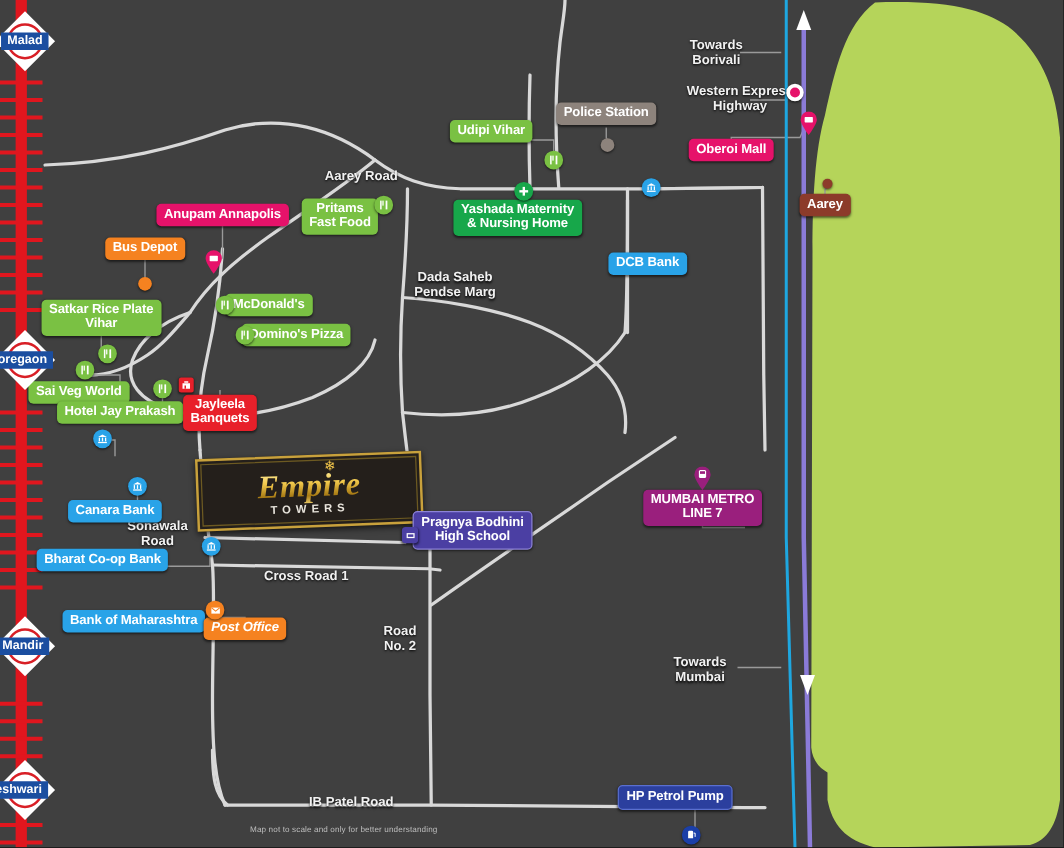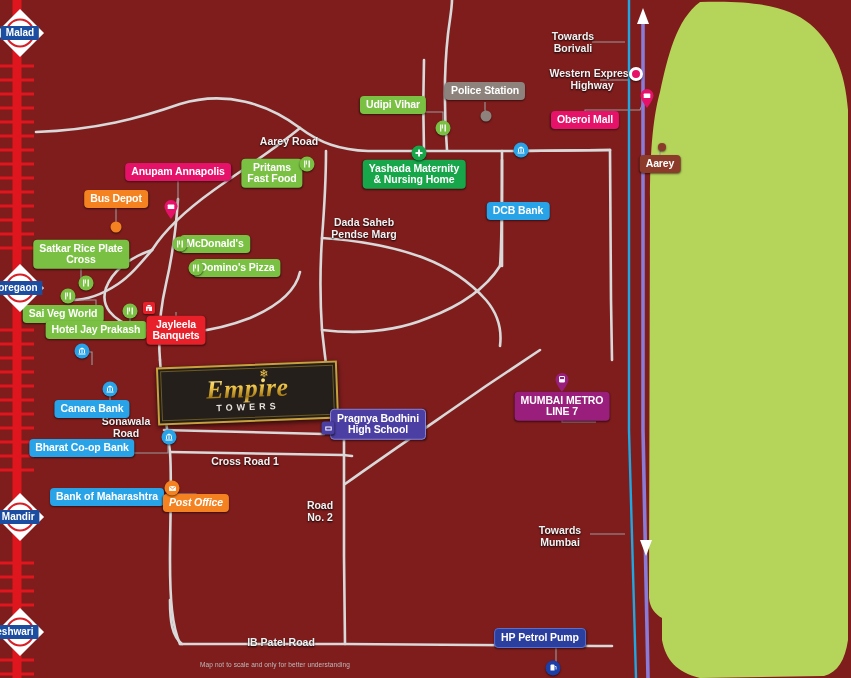--- a/index.html
+++ b/index.html
@@ -2,21 +2,21 @@
 <html><head>
 <meta charset="utf-8">
 <title>Empire Towers Location Map</title>
 <style>
   html,body{margin:0;padding:0;background:#000;}
   body{font-family:"Liberation Sans","DejaVu Sans",sans-serif;}
 
   #map{
     position:relative;
     width:851px;height:678px;
-    background:#7f1d1d;
+    background:#404040;
     overflow:hidden;
   }
 
   
   .layer{position:absolute;left:0;top:0;width:851px;height:678px;}
 
   
   .chip{
     position:absolute;
     color:#fff;
@@ -528,21 +528,21 @@
   <div class="chip blue" style="left:518px;top:167px;">DCB Bank</div>
 
   <div class="chip orange" style="left:116px;top:199px;">Bus Depot</div>
 
   <div class="chip green" style="left:215px;top:244px;">McDonald's</div>
 
   <div class="chip green" style="left:237px;top:268px;">Domino's Pizza</div>
 
   <div class="chip green two" style="left:81px;top:254px;">
     <span>Satkar Rice Plate</span><br>
-    <span>Cross</span>
+    <span>Vihar</span>
   </div>
 
   <div class="chip green" style="left:63px;top:314px;">Sai Veg World</div>
 
   <div class="chip green" style="left:96px;top:330px;">Hotel Jay Prakash</div>
 
   <div class="chip red two" style="left:176px;top:330px;">
     <span>Jayleela</span><br>
     <span>Banquets</span>
   </div>

